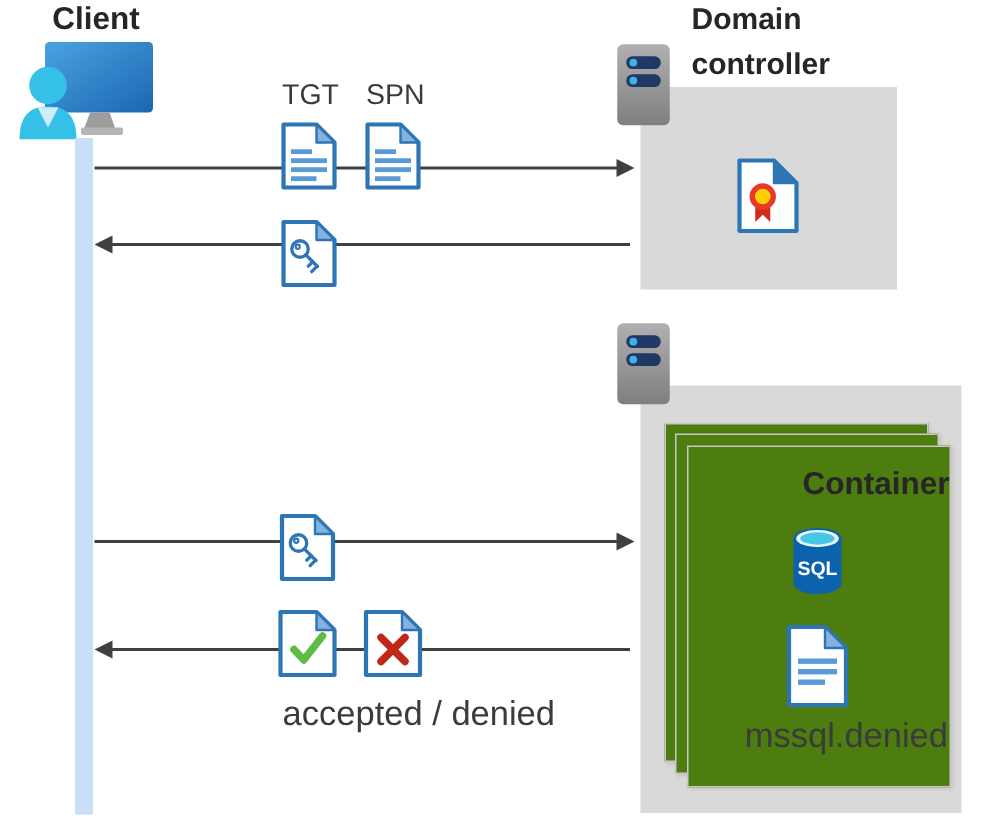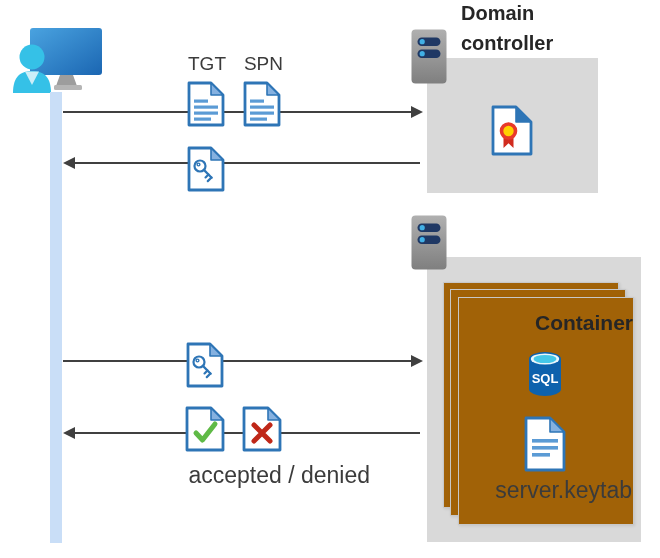--- a/index.html
+++ b/index.html
@@ -14,21 +14,21 @@
   .lifeline{background:var(--lifeline-blue);}
 
   .arrow-line{position:absolute;height:2px;background:var(--arrow);}
   .arrow-head-right{position:absolute;width:0;height:0;
     border-top:6px solid transparent;border-bottom:6px solid transparent;
     border-left:12px solid var(--arrow);}
   .arrow-head-left{position:absolute;width:0;height:0;
     border-top:6px solid transparent;border-bottom:6px solid transparent;
     border-right:12px solid var(--arrow);}
 
-  .card{position:absolute;background:#a16207;border:1px solid var(--card-border);
+  .card{position:absolute;background:#4d7c0f;border:1px solid var(--card-border);
         box-shadow:1px 1px 3px rgba(0,0,0,0.10);}
 
   
   .doc-base{fill:#ffffff;stroke:var(--doc-border);stroke-width:2.8;stroke-linejoin:round;}
   .doc-fold{fill:var(--doc-fold);stroke:var(--doc-border);stroke-width:1.6;stroke-linejoin:round;}
   .doc-fold-solid{fill:var(--doc-border);stroke:var(--doc-border);stroke-width:1.6;stroke-linejoin:round;}
   .doc-line{fill:var(--doc-line);}
   .key-stroke{stroke:var(--doc-border);stroke-width:2.2;fill:none;stroke-linecap:round;}
   .check-stroke{stroke:var(--check-green);stroke-width:5;fill:none;stroke-linecap:round;stroke-linejoin:round;}
   .cross-stroke{stroke:var(--cross-red);stroke-width:5;fill:none;stroke-linecap:round;}
@@ -42,20 +42,21 @@
   .server-dot{fill:var(--server-dot);}
   .person-body{fill:var(--person-cyan);}
   .person-collar{fill:var(--person-collar);}
   .stand{fill:var(--stand-gray);}
 </style>
 </head>
 <body>
 
 <div class="stage">
 
+  <div class="abs bold-label" style="left:22px;top:1px;width:84px;font-size:21px;text-align:center;">Client</div>
 
   <svg class="abs" style="left:9px;top:26px;" width="95" height="67" viewBox="0 0 95 67">
     <defs>
       <linearGradient id="gradMon" x1="0" y1="0" x2="1" y2="1">
         <stop offset="0" stop-color="#4aa3e0"></stop>
         <stop offset="1" stop-color="#1b66b2"></stop>
       </linearGradient>
     </defs>
     <rect x="21" y="2" width="72" height="47" rx="3" fill="url(#gradMon)"></rect>
     <path class="stand" d="M51,49 L64,49 L68,60 L47,60 Z"></path>
@@ -198,15 +199,15 @@
   </svg>
 
   <svg class="abs" style="left:524px;top:416px;" width="42" height="56" viewBox="0 0 42 56">
     <path class="doc-base" d="M2,2 H26 L40,16 V54 H2 Z"></path>
     <path class="doc-fold" d="M26,2 L40,16 L26,16 Z"></path>
     <rect class="doc-line" x="8" y="23" width="26" height="3.6"></rect>
     <rect class="doc-line" x="8" y="30" width="26" height="3.6"></rect>
     <rect class="doc-line" x="8" y="37" width="18" height="3.6"></rect>
   </svg>
 
-  <div class="abs mid-label center" style="left:458px;top:477px;width:174px;font-size:23px;">server.keytab</div>
+  <div class="abs mid-label center" style="left:458px;top:477px;width:174px;font-size:23px;">mssql.denied</div>
 
 </div>
 
 </body></html>

